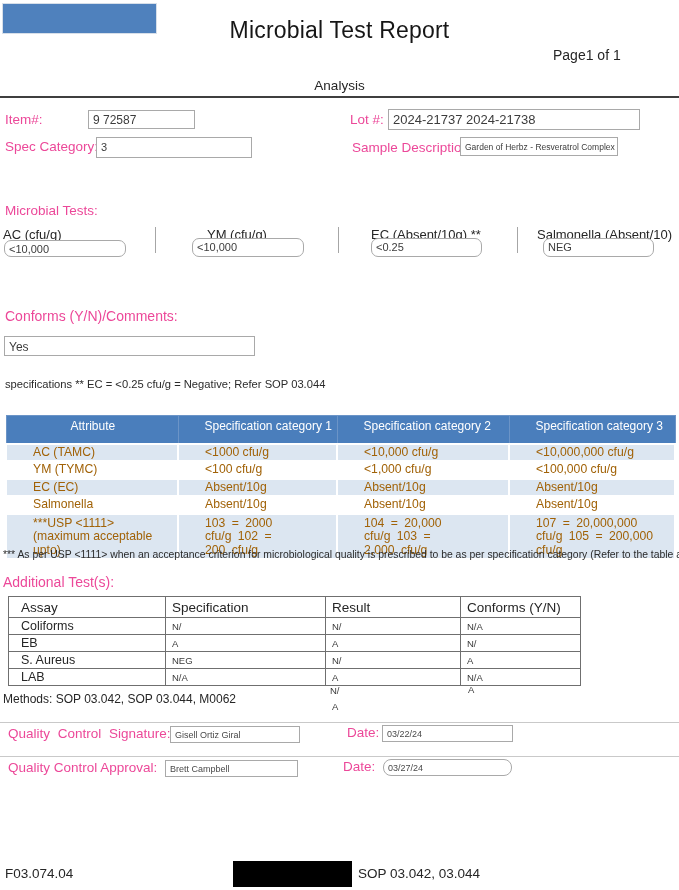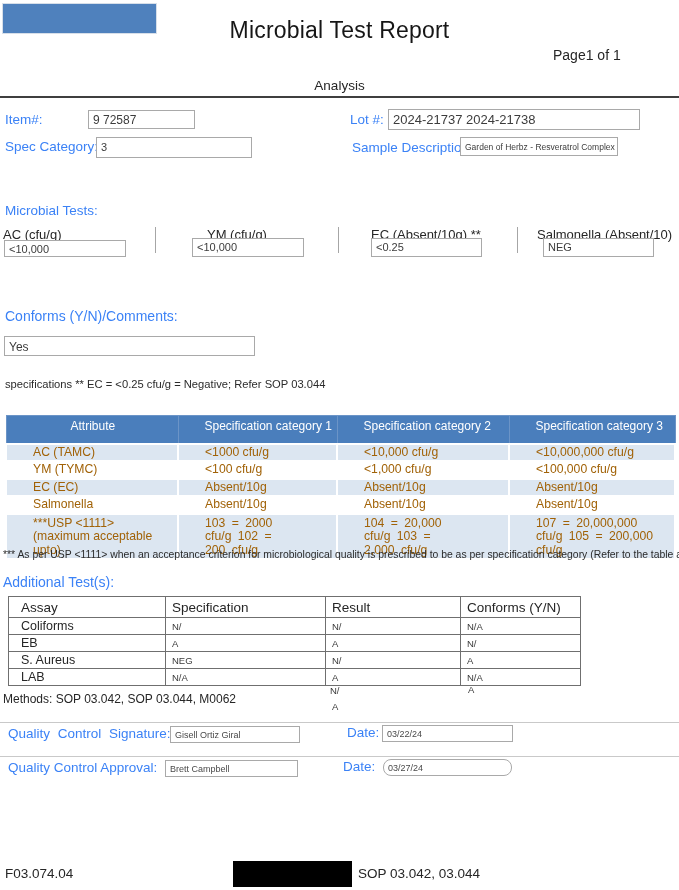--- a/index.html
+++ b/index.html
@@ -14,21 +14,21 @@
   .abs { position: absolute; }
 
   
   .logo-rect { left: 2px; top: 3px; width: 155px; height: 31px; background: #4f81bd; border: 1px solid #d7dfe9; }
   .title { left: 0; top: 17px; width: 100%; text-align: center; font-size: 23px; font-weight: 400; color: #161616; letter-spacing: 0.2px; }
   .page-info { left: 553px; top: 47px; font-size: 14px; color: #262626; }
   .analysis { left: 0; top: 78px; width: 100%; text-align: center; font-size: 13.5px; color: #262626; }
   .top-rule { left: 0; top: 96px; width: 679px; border-top: 2px solid #3f3f3f; }
 
   
-  .lbl { font-size: 13.5px; color: #3b82f6; white-space: nowrap; }
+  .lbl { font-size: 13.5px; color: #ec4899; white-space: nowrap; }
   .box { background: #fff; border: 1px solid #a9a9a9; overflow: hidden; }
   .box .val { font-size: 12px; color: #3c3c3c; padding: 2px 0 0 4px; white-space: nowrap; }
 
   .item-label { left: 5px; top: 112px; }
   .item-box   { left: 88px; top: 110px; width: 107px; height: 19px; }
   .lot-label  { left: 350px; top: 112px; }
   .lot-box    { left: 388px; top: 109px; width: 252px; height: 21px; }
   .lot-box .val { font-size: 13px; }
   .spec-label { left: 5px; top: 139px; }
   .spec-box   { left: 96px; top: 137px; width: 156px; height: 21px; }
@@ -37,21 +37,21 @@
   .sample-box   { left: 460px; top: 137px; width: 158px; height: 19px; }
   .sample-box .val { font-size: 8.5px; padding-top: 4px; }
 
   
   .mt-section-label { left: 5px; top: 203px; }
   .mt-label { top: 227px; font-size: 13px; color: #262626; white-space: nowrap; }
   .mt-label-0 { left: 3px; }
   .mt-label-1 { left: 207px; }
   .mt-label-2 { left: 371px; }
   .mt-label-3 { left: 537px; }
-  .mt-box { height: 19px; }
+  .mt-box { height: 19px; border-radius: 7px; }
   .mt-box .val { font-size: 11px; padding-top: 2px; }
   .mt-box-0 { left: 4px;   top: 240px; width: 122px; height: 17px; }
   .mt-box-1 { left: 192px; top: 238px; width: 112px; }
   .mt-box-2 { left: 371px; top: 238px; width: 111px; }
   .mt-box-3 { left: 543px; top: 238px; width: 111px; }
   .mt-divider { top: 227px; height: 26px; border-left: 1px solid #a6a6a6; width: 0; }
   .mt-div-0 { left: 155px; } .mt-div-1 { left: 338px; } .mt-div-2 { left: 517px; }
 
   
   .conforms-label { left: 5px; top: 308px; font-size: 14px; }

